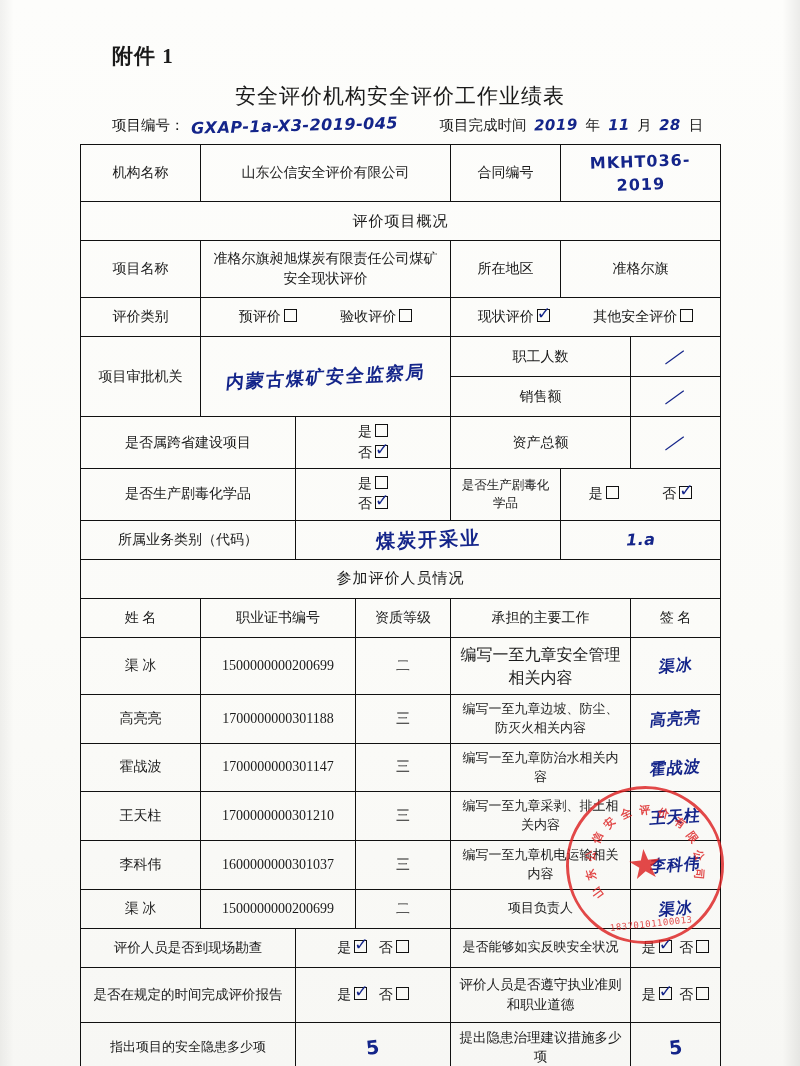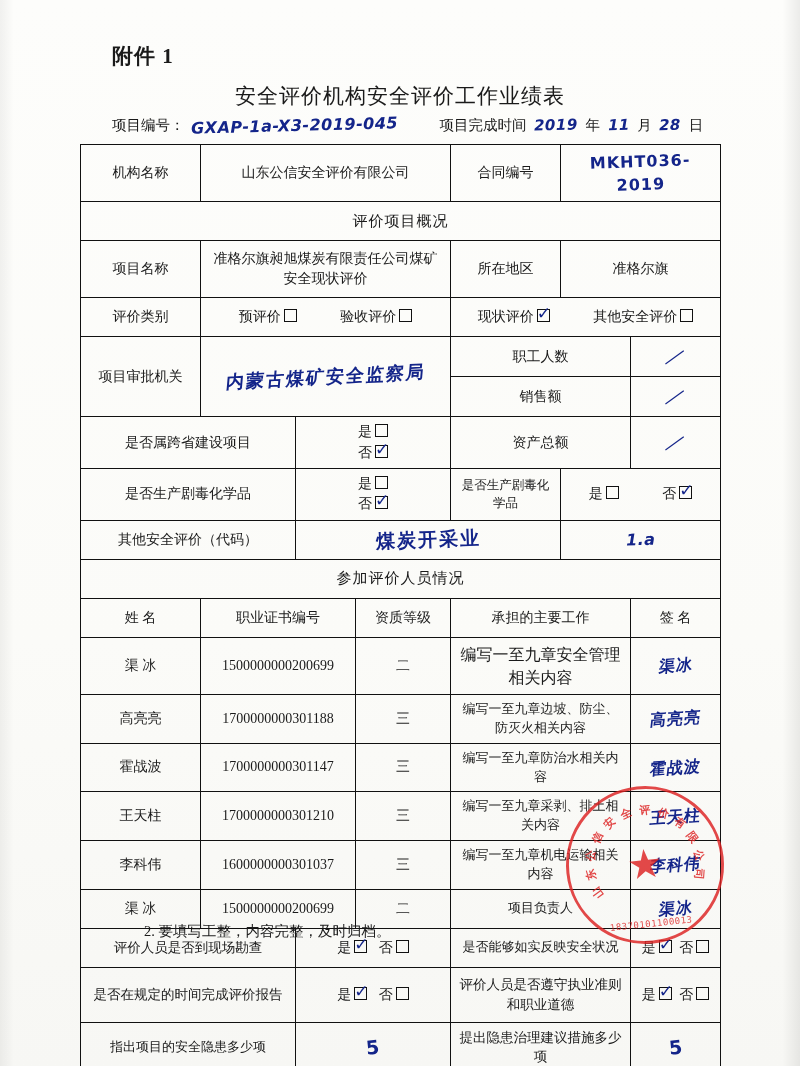--- a/index.html
+++ b/index.html
@@ -341,21 +341,21 @@
           <span class="opt"><span>否</span><span class="cb checked"></span></span>
         </td>
         <td style="font-size:12.5px">是否生产剧毒化学品</td>
         <td colspan="2">
           <span class="opt"><span>是</span><span class="cb"></span></span>
           <span class="opt"><span>否</span><span class="cb checked"></span></span>
         </td>
       </tr>
 
       <tr>
-        <td colspan="2">其他安全评价（代码）</td>
+        <td colspan="2">所属业务类别（代码）</td>
         <td colspan="3" class="sign-cell"><span class="biz-hand">煤炭开采业</span></td>
         <td colspan="2"><span class="hand" style="font-size:16px">1.a</span></td>
       </tr>
 
       <tr>
         <td colspan="7" class="sec">参加评价人员情况</td>
       </tr>
 
       <tr>
         <td>姓 名</td>
@@ -469,18 +469,17 @@
       <span style="transform:rotate(20deg) translate(0,-62px) rotate(0deg)">价</span>
       <span style="transform:rotate(40deg) translate(0,-62px) rotate(0deg)">有</span>
       <span style="transform:rotate(60deg) translate(0,-62px) rotate(0deg)">限</span>
       <span style="transform:rotate(80deg) translate(0,-62px) rotate(0deg)">公</span>
       <span style="transform:rotate(100deg) translate(0,-62px) rotate(0deg)">司</span>
     </div>
     <div class="bottom-code">18370101100013</div>
   </div>
 
   <div class="notes">
-    <div class="n2">2. 要填写工整，内容完整，及时归档。</div>
   </div>
 
   <div class="page-edge"></div>
   <div class="page-edge-l"></div>
 </div>
 
 </body></html>

